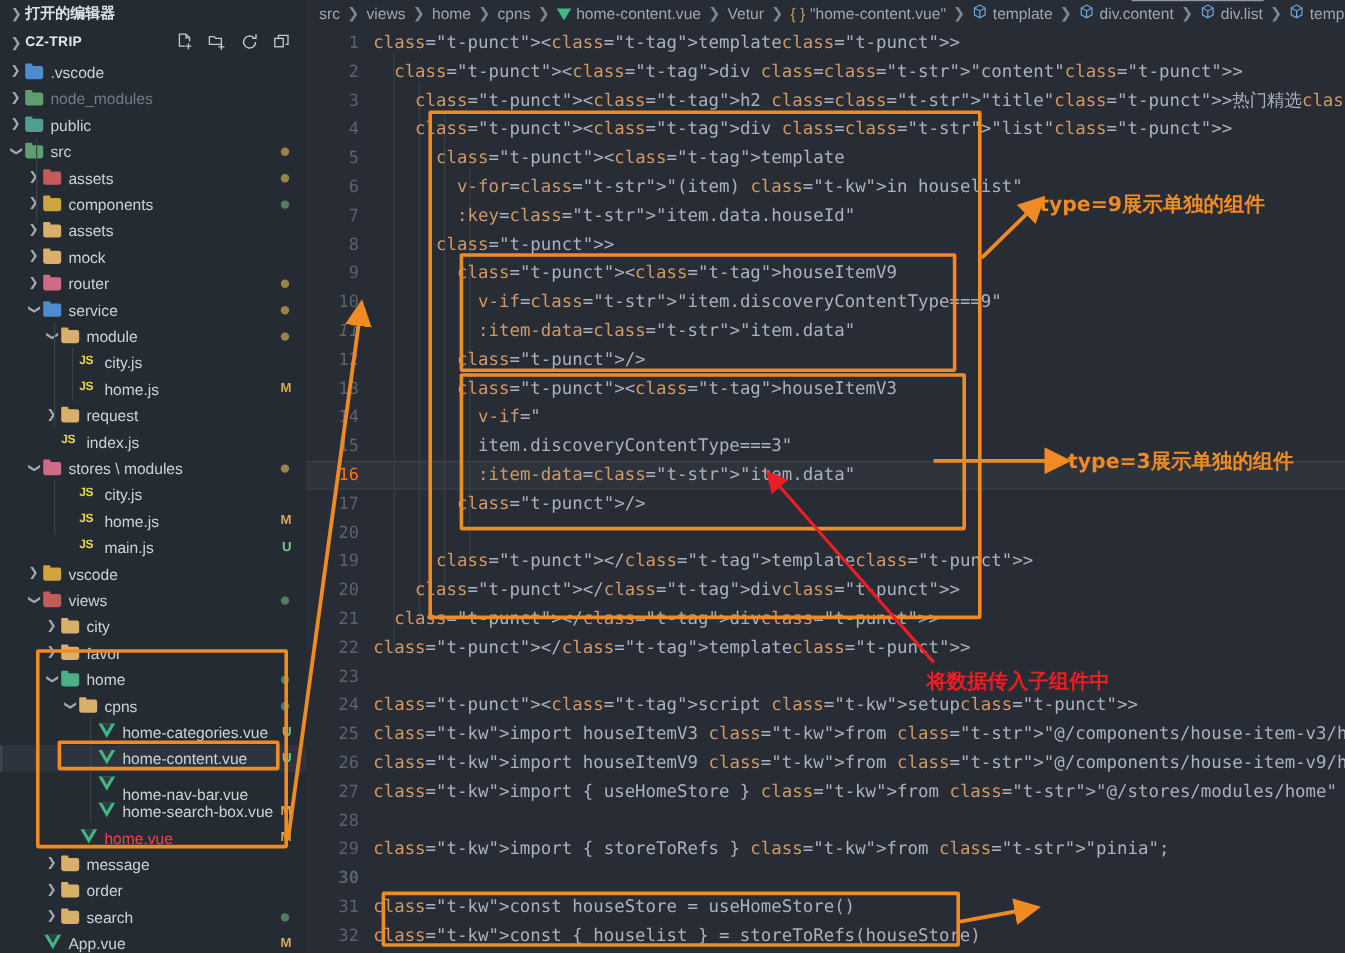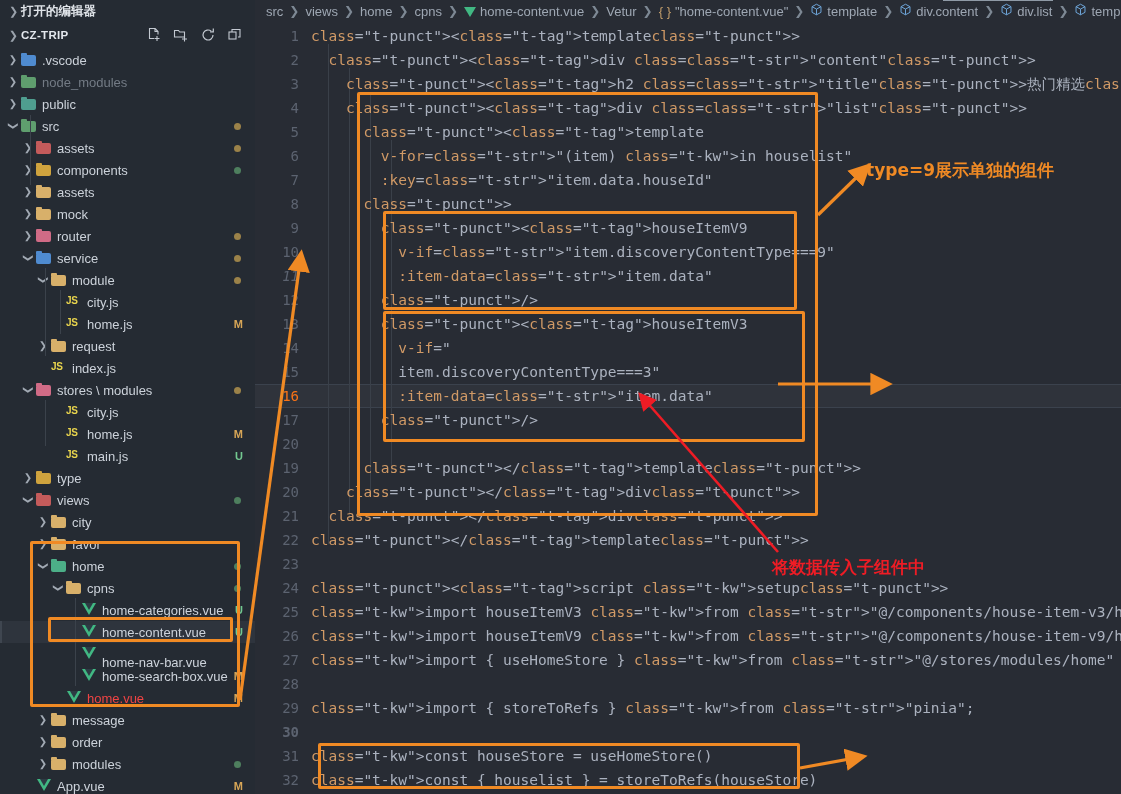--- a/index.html
+++ b/index.html
@@ -452,21 +452,21 @@
             <span class="jsic">JS</span>
           </span>
           <span class="label">main.js</span>
           <span class="badge u">U</span>
         </div>
         <div class="row" style="padding-left: 21px;">
           <span class="twisty">❯</span>
           <span class="ficon">
             <span class="folder fold-ylw"></span>
           </span>
-          <span class="label">type</span>
+          <span class="label">vscode</span>
         </div>
         <div class="row" style="padding-left: 21px;">
           <span class="twisty" style="transform: rotate(90deg); display: inline-block;">❯</span>
           <span class="ficon">
             <span class="folder fold-red"></span>
           </span>
           <span class="label">views</span>
           <span class="dot green"></span>
         </div>
         <div class="row" style="padding-left: 36px;">
@@ -550,21 +550,21 @@
           <span class="ficon">
             <span class="folder fold-tan"></span>
           </span>
           <span class="label">order</span>
         </div>
         <div class="row" style="padding-left: 36px;">
           <span class="twisty">❯</span>
           <span class="ficon">
             <span class="folder fold-tan"></span>
           </span>
-          <span class="label">modules</span>
+          <span class="label">search</span>
           <span class="dot green"></span>
         </div>
         <div class="row" style="padding-left: 21px;">
           <span class="twisty">&nbsp;</span>
           <span class="ficon">
             <span class="vueic"></span>
           </span>
           <span class="label" style="color: rgb(205, 211, 219);">App.vue</span>
           <span class="badge m">M</span>
         </div>
@@ -752,16 +752,17 @@
       <line x1="778" y1="384" x2="880" y2="384" stroke="#f08a24" stroke-width="3.2" marker-end="url(#ah-o)"></line>
 
       <line x1="778" y1="552" x2="645" y2="400" stroke="#ee1c25" stroke-width="2.6" marker-end="url(#ah-r)"></line>
 
       <line x1="800" y1="768" x2="855" y2="758" stroke="#f08a24" stroke-width="3.2" marker-end="url(#ah-o)"></line>
 
       <line x1="240" y1="700" x2="300" y2="262" stroke="#f08a24" stroke-width="3.2" marker-end="url(#ah-o)"></line>
     </svg>
 
     <div class="anno-text anno-orange" style="left:866px; top:159px;">type=9展示单独的组件</div>
+    <div class="anno-text anno-orange" style="left:890px; top:373px;">type=3展示单独的组件</div>
     <div class="anno-text anno-red" style="left:772px; top:556px;">将数据传入子组件中</div>
   </div>
 
 </div>
 
 </body></html>

